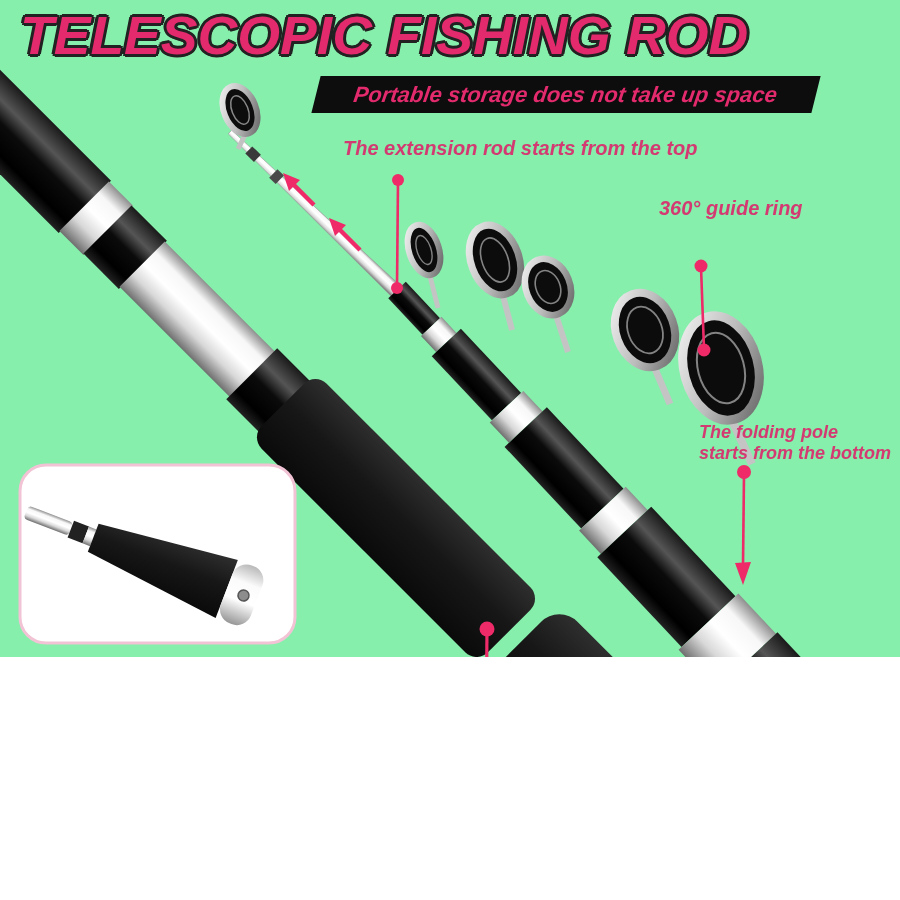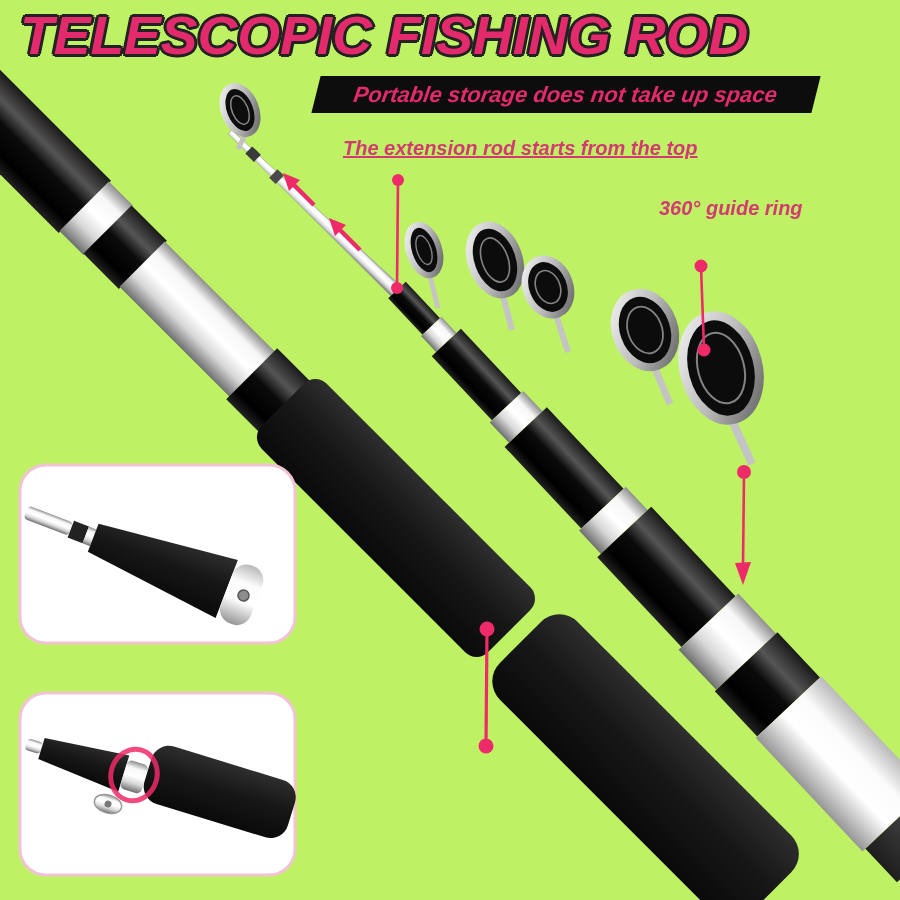--- a/index.html
+++ b/index.html
@@ -1,16 +1,16 @@
 <!DOCTYPE html>
 <html style="--accent-pink: #e22a6c; --banner-bg: #0d0d0d; --annotation-pink: #d43a72; --leader-pink: #ee2a68; --inset-border: #f2c3d4;"><head>
 <meta charset="utf-8">
 <style>
   html,body{margin:0;padding:0;background:#fff;}
-  .stage{position:relative;width:900px;height:900px;overflow:hidden;background:#bef264;
+  .stage{position:relative;width:900px;height:657px;overflow:hidden;background:#86efac;
          font-family:"Liberation Sans",sans-serif;}
   svg.art{position:absolute;left:0;top:0;width:900px;height:900px;}
 
   
   .leader-line{stroke:var(--leader-pink);stroke-width:2.6px;}
   .leader-line.thick{stroke-width:3.2px;}
   .leader-dot{fill:var(--leader-pink);}
   .leader-head{fill:var(--leader-pink);}
   .pink-arrow-line{stroke:var(--leader-pink);stroke-width:4.5px;}
   .pink-arrow-head{fill:var(--leader-pink);}
@@ -24,21 +24,21 @@
          text-shadow:-2px -2px 0 #222,2px -2px 0 #222,-2px 2px 0 #222,2px 2px 0 #222,
                      3px 0 0 #222,-3px 0 0 #222,0 3px 0 #222,0 -3px 0 #222;}
   .banner{position:absolute;left:316px;top:76px;width:500px;height:37px;
           background:var(--banner-bg);transform:skewX(-14deg);
           display:flex;align-items:center;justify-content:center;}
   .banner span{display:block;transform:skewX(6deg);
           font-weight:700;font-style:italic;font-size:22px;color:var(--accent-pink);}
 
   .anno{position:absolute;color:var(--annotation-pink);font-weight:700;font-style:italic;
         font-size:20px;line-height:1.18;white-space:nowrap;}
-  .anno-1{left:343px;top:137px;text-decoration:underline;}
+  .anno-1{left:343px;top:137px;}
   .anno-2{left:659px;top:197px;}
   .anno-3{left:699px;top:422px;font-size:18px;}
   .anno-4{left:368px;top:762px;width:220px;text-align:center;}
 </style>
 </head>
 <body>
 
 <div class="stage">
 
   <svg class="art" viewBox="0 0 900 900">
@@ -208,17 +208,21 @@
   <div class="banner">
     <span>Portable storage does not take up space</span>
   </div>
 
   <div class="anno anno-1">The extension rod starts from the top</div>
 
   <div class="anno anno-2">
     <div>360° guide ring</div>
   </div>
 
+  <div class="anno anno-3">
+    <div>The folding pole</div>
+    <div>starts from the bottom</div>
+  </div>
 
   <div class="anno anno-4">
   </div>
 
 </div>
 
 </body></html>

